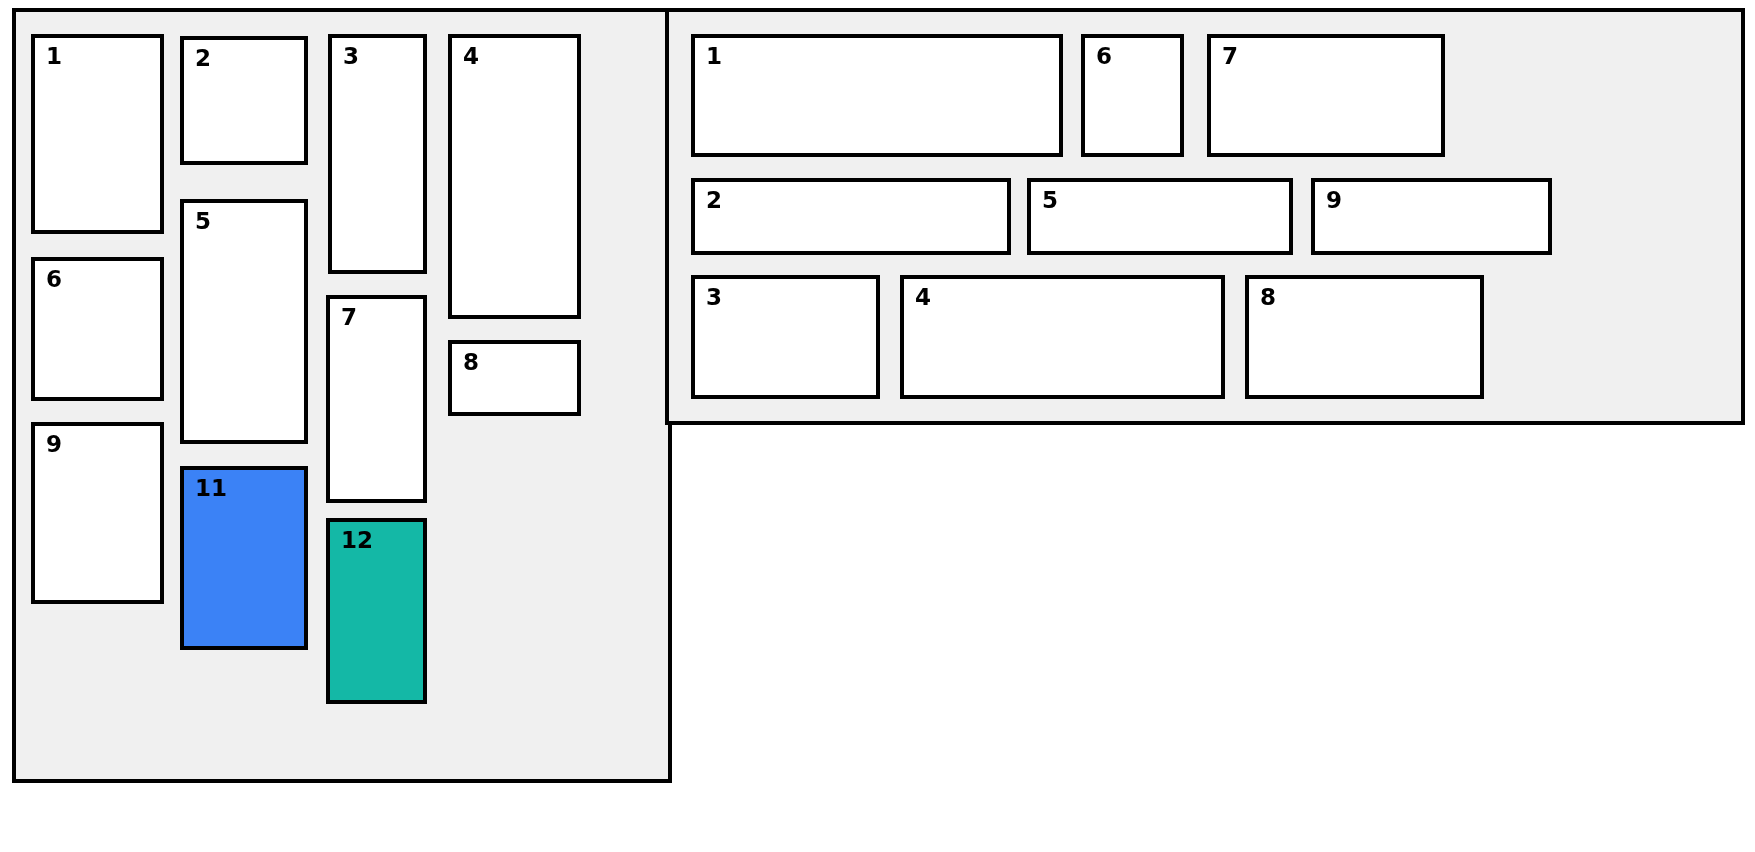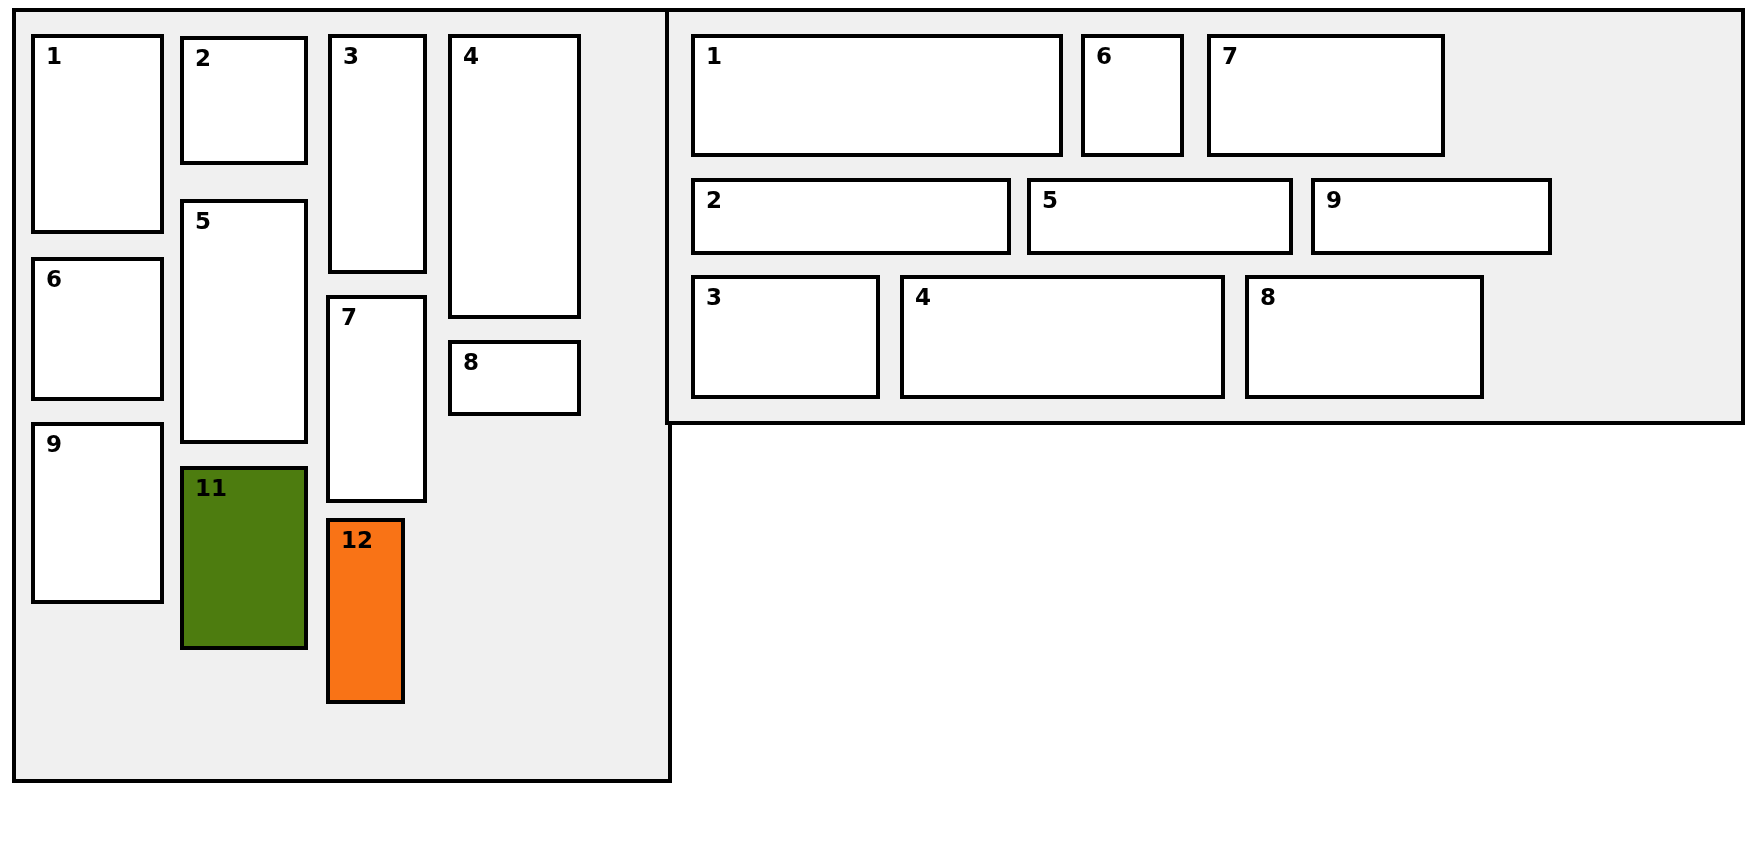--- a/index.html
+++ b/index.html
@@ -69,24 +69,24 @@
       </div>
       <div class="box" style="left: 310px; top: 283px; width: 101px; height: 208px; background: rgb(255, 255, 255); border-color: rgb(0, 0, 0);">
         <span class="box-label">7</span>
       </div>
       <div class="box" style="left: 432px; top: 328px; width: 133px; height: 76px; background: rgb(255, 255, 255); border-color: rgb(0, 0, 0);">
         <span class="box-label">8</span>
       </div>
       <div class="box" style="left: 15px; top: 410px; width: 133px; height: 182px; background: rgb(255, 255, 255); border-color: rgb(0, 0, 0);">
         <span class="box-label">9</span>
       </div>
-      <div class="box" style="left: 164px; top: 454px; width: 128px; height: 184px; background: #4d7c0f; border-color: rgb(0, 0, 0);">
+      <div class="box" style="left: 164px; top: 454px; width: 128px; height: 184px; background: #3b82f6; border-color: rgb(0, 0, 0);">
         <span class="box-label">11</span>
       </div>
-      <div class="box" style="left: 310px; top: 506px; width: 79px; height: 186px; background: #f97316; border-color: rgb(0, 0, 0);">
+      <div class="box" style="left: 310px; top: 506px; width: 101px; height: 186px; background: #14b8a6; border-color: rgb(0, 0, 0);">
         <span class="box-label">12</span>
       </div>
     </div>
     <div class="panel" style="left: 665px; top: 8px; width: 1080px; height: 417px; background: rgb(240, 240, 240); border-color: rgb(0, 0, 0);">
       <div class="box" style="left: 22px; top: 22px; width: 372px; height: 123px; background: rgb(255, 255, 255); border-color: rgb(0, 0, 0);">
         <span class="box-label">1</span>
       </div>
       <div class="box" style="left: 412px; top: 22px; width: 103px; height: 123px; background: rgb(255, 255, 255); border-color: rgb(0, 0, 0);">
         <span class="box-label">6</span>
       </div>

